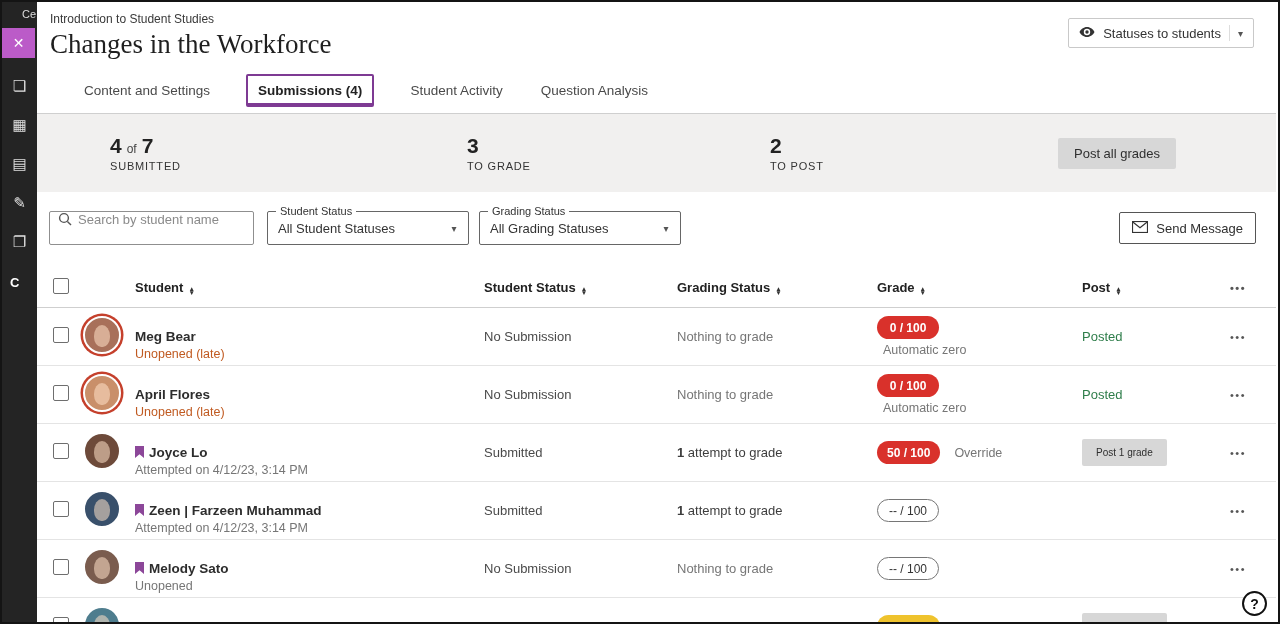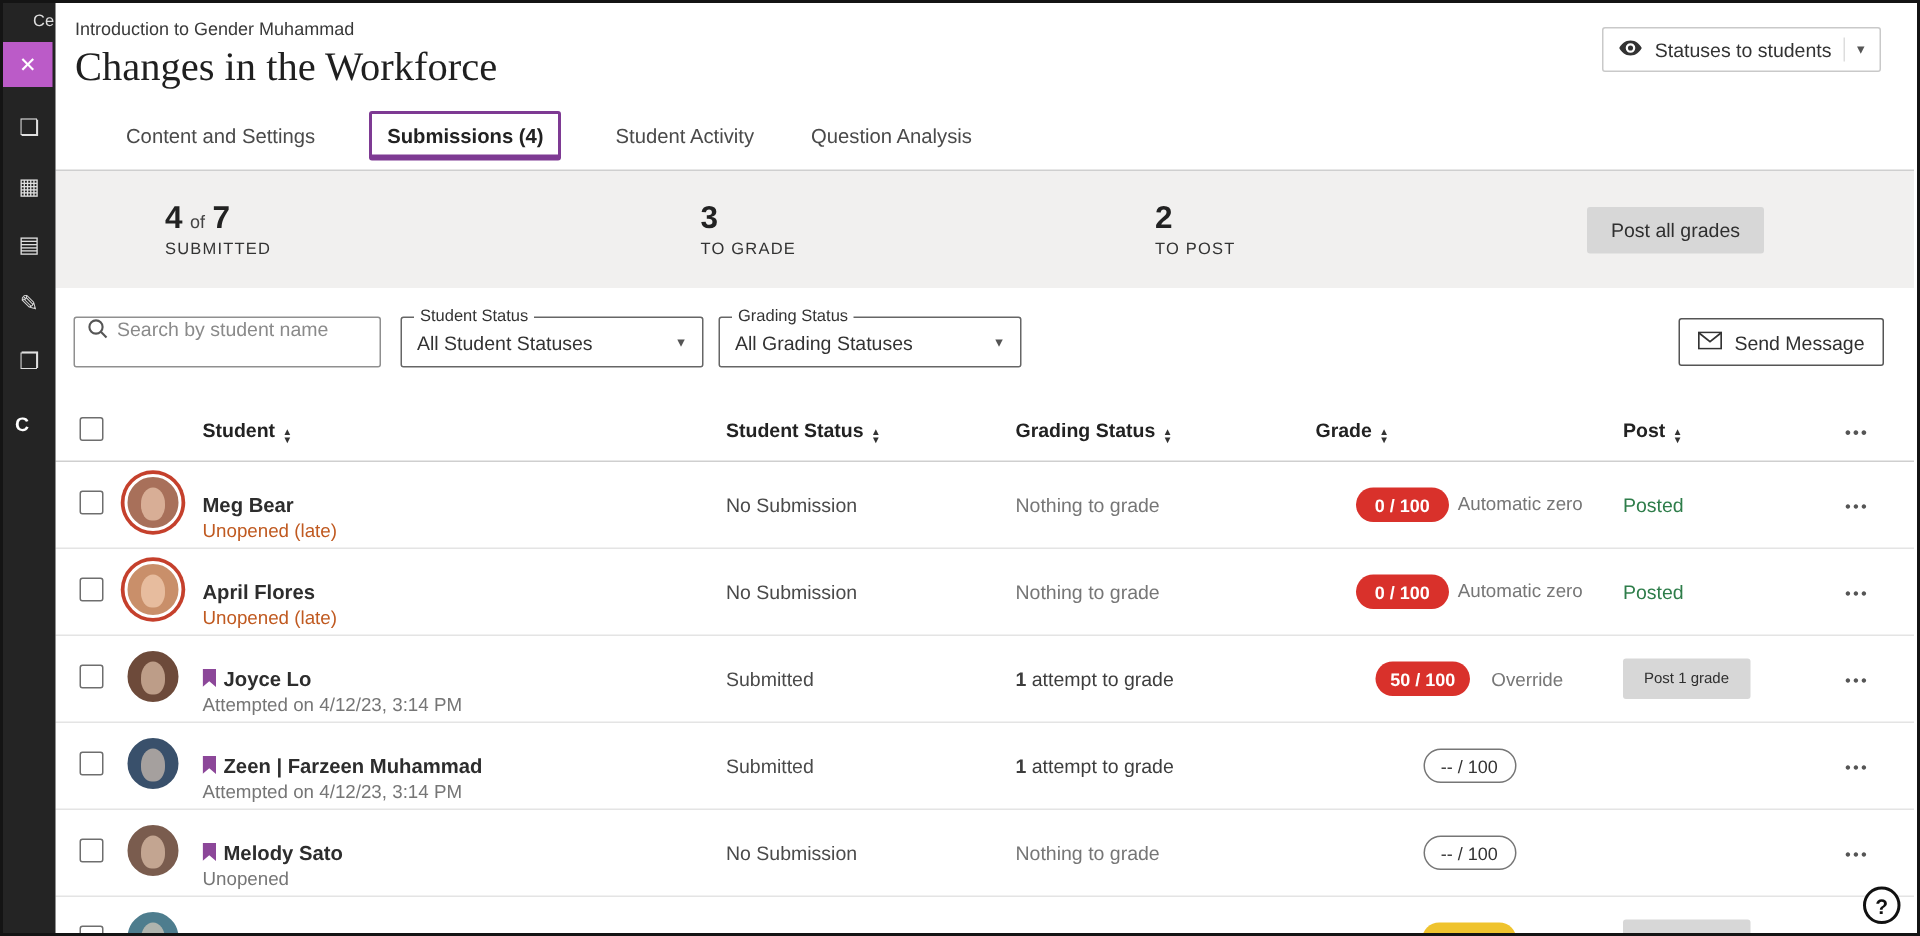--- a/index.html
+++ b/index.html
@@ -73,21 +73,21 @@
   .name-cell{display:flex; flex-direction:column; justify-content:center;}
   .name-line{display:flex; align-items:center; gap:5px;margin-top:16px;}
   .flag{width:9px; height:12px; background:var(--flag); clip-path:polygon(0 0,100% 0,100% 100%,50% 68%,0 100%);}
   .student-name{font-weight:bold; font-size:13.5px; color:#2d2d2d; cursor:pointer;}
   .substatus{font-size:12.5px; color:var(--dim); margin-top:3px;}
   .substatus.late{color:var(--orange);}
   .status{font-size:13px; color:#4a4a4a;}
   .grading{font-size:13px; color:#3d3d3d;}
   .grading.dim{color:var(--dim);}
   .gbold{font-weight:bold;}
-  .grade-cell{display:flex; flex-direction:row; justify-content:center;}
+  .grade-cell{display:flex; flex-direction:column; justify-content:center;}
   .pill-line{display:flex; align-items:center;}
   .pill{display:inline-flex; align-items:center; justify-content:center; min-width:62px; height:23px; padding:0 10px; border-radius:12px; font-size:12px; font-weight:bold; cursor:pointer;}
   .pill.red{background:var(--red); color:#fff;}
   .pill.yellow{background:var(--yellow); color:#2f2f2f;}
   .pill.outline{background:#fff; color:#333; border:1px solid #767676; font-weight:normal;}
   .override{font-size:12.5px; color:var(--dim); margin-left:14px;}
   .note{font-size:12.5px; color:var(--dim); margin:4px 0 0 6px;}
   .posted{font-size:13px; color:var(--green);}
   .gray-btn.small{padding:8px 14px; font-size:10px;}
 
@@ -109,21 +109,21 @@
         <span>▤</span>
         <span>✎</span>
         <span>❐</span>
       </div>
     <span class="side-letter">C</span>
   </div>
 
   <div class="main">
 
     <div class="page-header">
-      <div class="breadcrumb">Introduction to Gender Muhammad</div>
+      <div class="breadcrumb">Introduction to Student Studies</div>
       <h1 class="page-title">Changes in the Workforce</h1>
       <button class="visibility-btn">
         <span>
           <svg width="16" height="12" viewBox="0 0 16 12">
               <path d="M8 1C4.5 1 1.8 3.4.5 6c1.3 2.6 4 5 7.5 5s6.2-2.4 7.5-5C14.2 3.4 11.5 1 8 1zm0 8.2A3.2 3.2 0 1 1 8 2.8a3.2 3.2 0 0 1 0 6.4z" fill="#333"></path>
               <circle cx="8" cy="6" r="1.7" fill="#333"></circle>
             </svg>
         </span>
         <span>Statuses to students</span>
         <span class="sep"></span>

